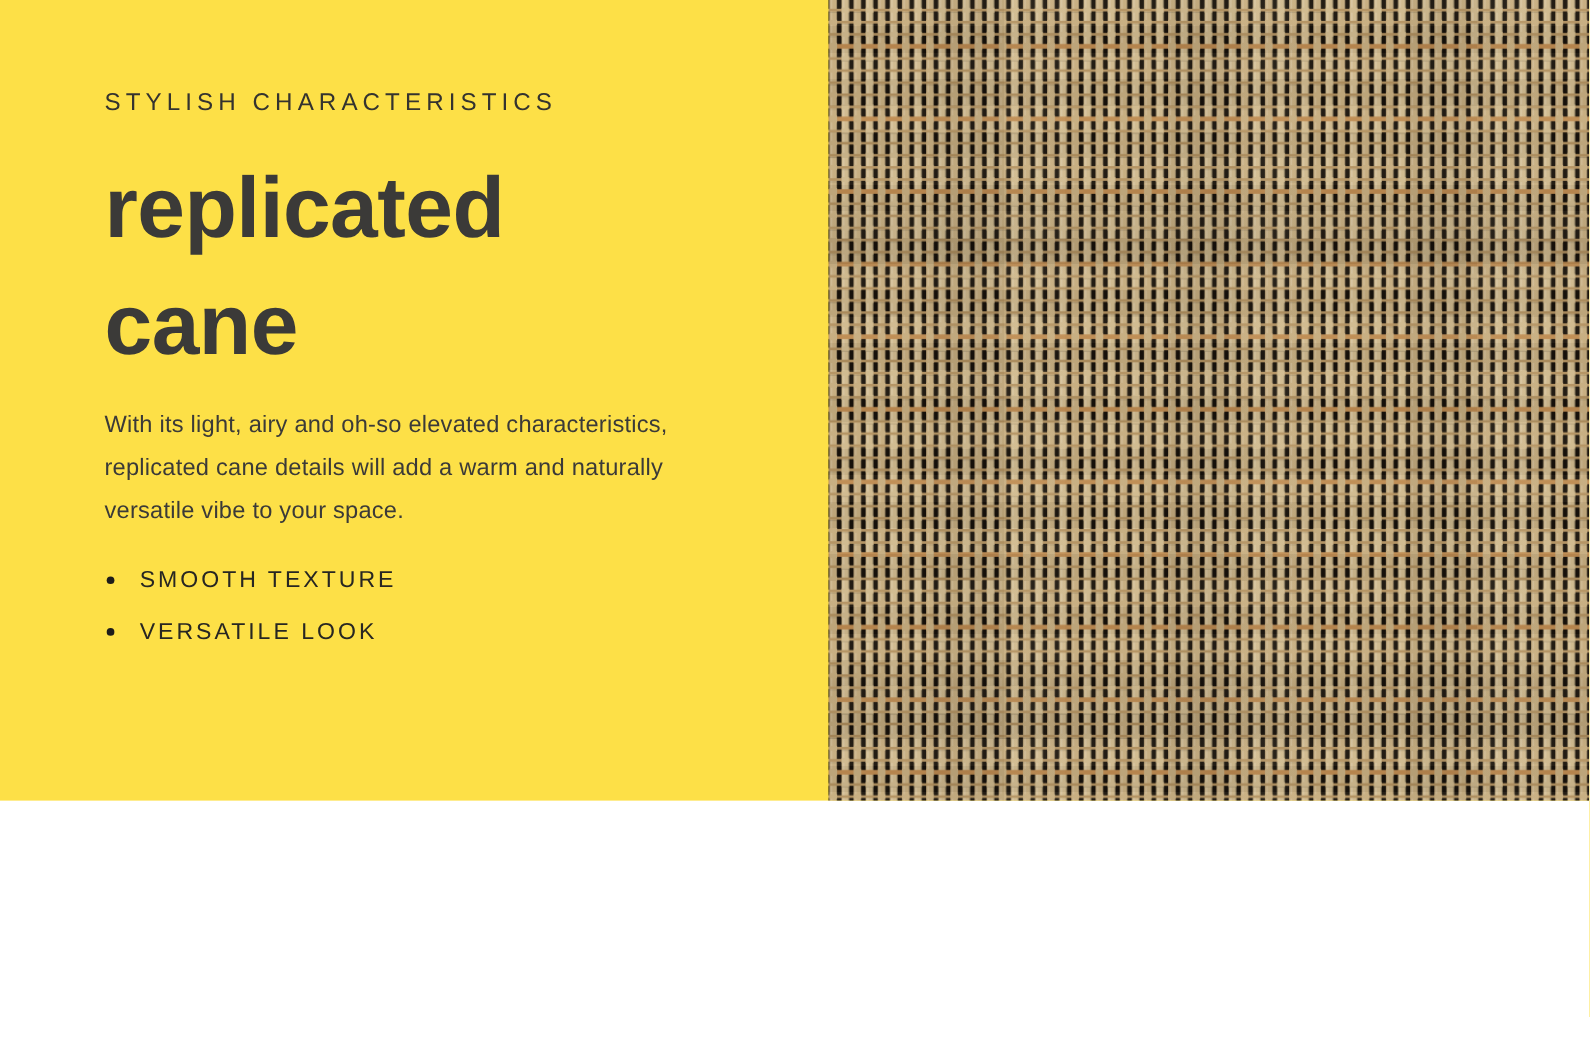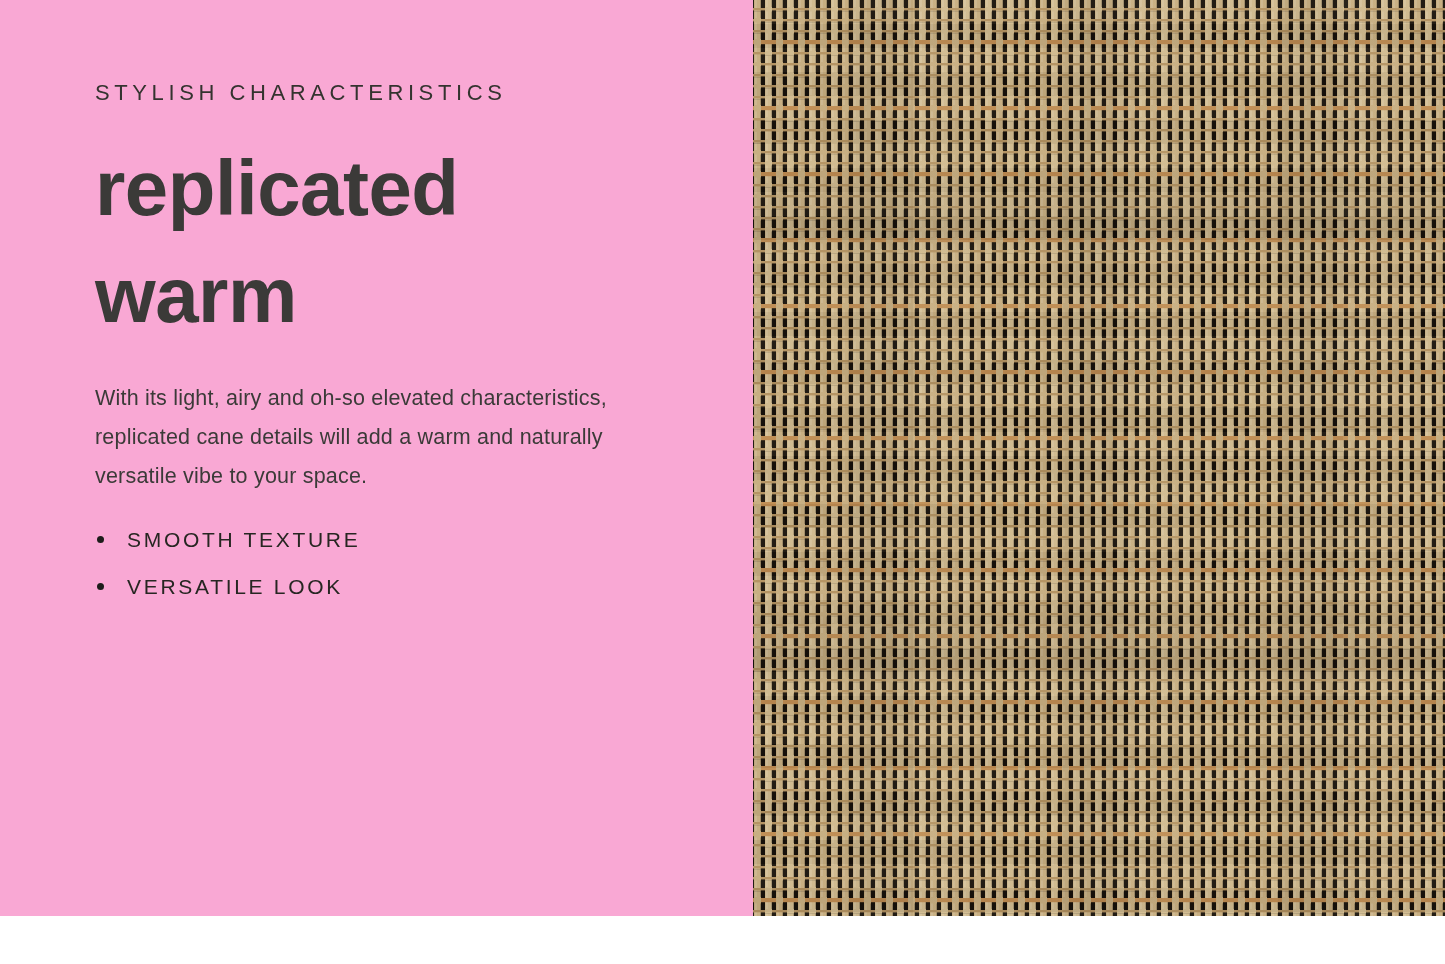--- a/index.html
+++ b/index.html
@@ -2,22 +2,22 @@
 <html><head>
 <meta charset="utf-8">
 <style>
   * { margin: 0; padding: 0; box-sizing: border-box; }
   html, body { background: #ffffff; }
   body { font-family: "Liberation Sans", "DejaVu Sans", sans-serif; }
 
   .page {
     position: relative;
     width: 1445px;
-    height: 916px;
-    background: #f9a8d4;
+    height: 728px;
+    background: #fde047;
     overflow: hidden;
   }
 
   
   .content {
     position: absolute;
     left: 95px;
     top: 80px;
     width: 615px;
   }
@@ -31,21 +31,21 @@
   .title {
     margin-top: 29px;
     font-size: 78px;
     line-height: 107px;
     font-weight: 700;
     letter-spacing: -0.5px;
     color: #3b3a38;
     white-space: pre-line;
   }
   .desc {
-    margin-top: 30px;
+    margin-top: 18px;
     font-size: 21.5px;
     line-height: 39px;
     letter-spacing: 0.2px;
     color: #3b3a38;
     white-space: pre-line;
   }
   .features {
     list-style: none;
     margin-top: 29px;
   }
@@ -97,21 +97,21 @@
 </style>
 </head>
 <body>
 
 <div class="page">
 
   <div class="content">
     <div class="eyebrow">STYLISH CHARACTERISTICS</div>
 
     <h1 class="title">replicated
-warm</h1>
+cane</h1>
 
     <p class="desc">With its light, airy and oh-so elevated characteristics,
 replicated cane details will add a warm and naturally
 versatile vibe to your space.</p>
 
     <ul class="features">
       <li class="feature-item">
         <span class="bullet-dot"></span>
         <span class="feature-label">SMOOTH TEXTURE</span>
       </li>

